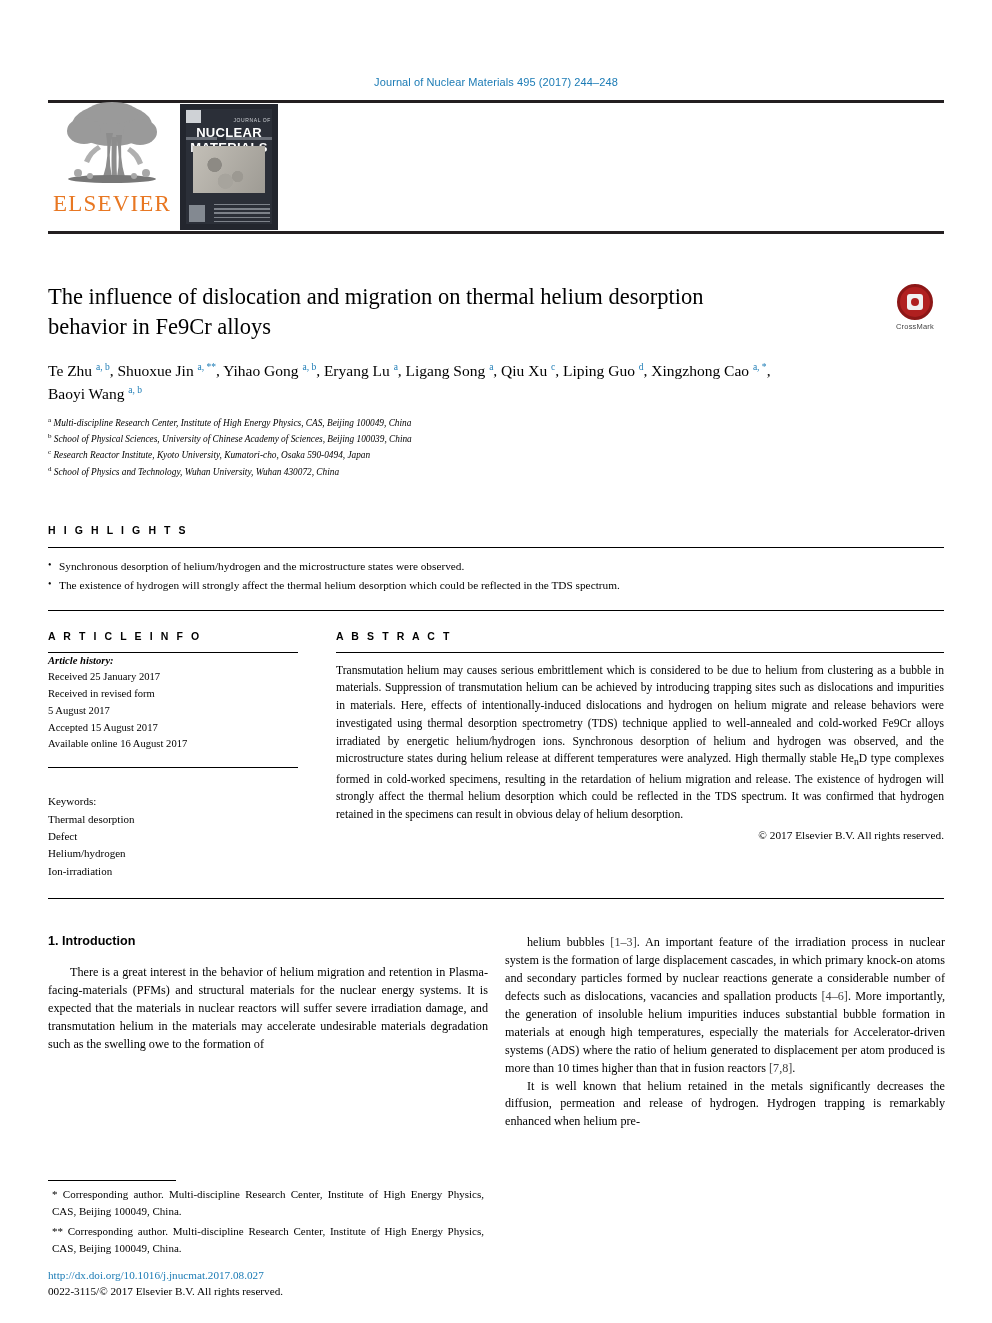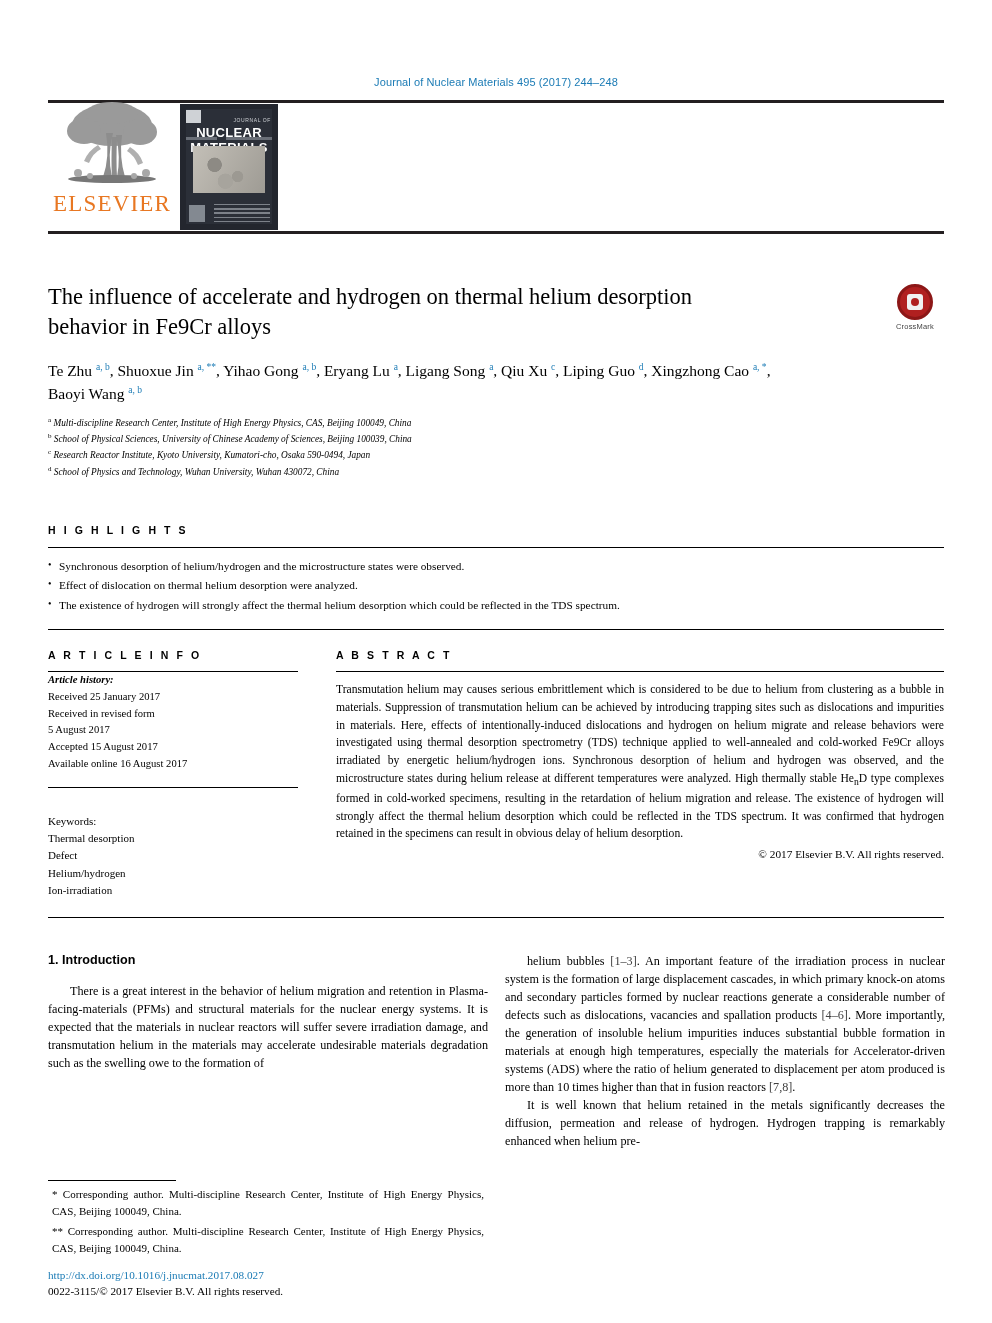--- a/index.html
+++ b/index.html
@@ -401,42 +401,41 @@
         <div class="cov-foot-logo"></div>
         <div class="cov-foot-lines"></div>
       </div>
     </div>
   </div>
   <div class="mast-bottom-rule"></div>
 
   <div class="content">
 
     <div class="title-row">
-      <h1 class="article-title">The influence of accelerate and hydrogen on thermal helium desorption behavior in Fe9Cr alloys</h1>
+      <h1 class="article-title">The influence of dislocation and migration on thermal helium desorption behavior in Fe9Cr alloys</h1>
       <div class="crossmark">
         <div class="cm-circle"></div>
         <div class="cm-label">CrossMark</div>
       </div>
     </div>
 
     <div class="authors">Te Zhu <sup>a, b</sup>, Shuoxue Jin <sup>a, **</sup>, Yihao Gong <sup>a, b</sup>, Eryang Lu <sup>a</sup>, Ligang Song <sup>a</sup>, Qiu Xu <sup>c</sup>, Liping Guo <sup>d</sup>, Xingzhong Cao <sup>a, *</sup>, Baoyi Wang <sup>a, b</sup></div>
 
     <div class="affils">
       <div><sup>a</sup> <span>Multi-discipline Research Center, Institute of High Energy Physics, CAS, Beijing 100049, China</span></div>
       <div><sup>b</sup> <span>School of Physical Sciences, University of Chinese Academy of Sciences, Beijing 100039, China</span></div>
       <div><sup>c</sup> <span>Research Reactor Institute, Kyoto University, Kumatori-cho, Osaka 590-0494, Japan</span></div>
       <div><sup>d</sup> <span>School of Physics and Technology, Wuhan University, Wuhan 430072, China</span></div>
     </div>
 
     <div class="highlights">
       <div class="section-head">H I G H L I G H T S</div>
       <div class="hl-rule"></div>
       <ul class="hl-list">
         <li>Synchronous desorption of helium/hydrogen and the microstructure states were observed.</li>
-        <li>Effect of dislocation on thermal helium desorption were analyzed.</li>
         <li>The existence of hydrogen will strongly affect the thermal helium desorption which could be reflected in the TDS spectrum.</li>
       </ul>
       <div class="big-rule-top"></div>
     </div>
 
     <div class="info-abs">
 
       <div class="col-info">
         <div class="section-head">A R T I C L E  I N F O</div>
         <div class="info-rule"></div>

